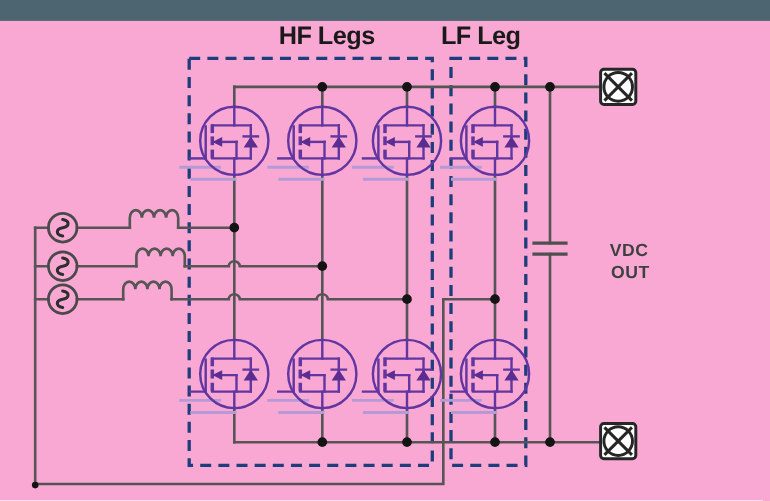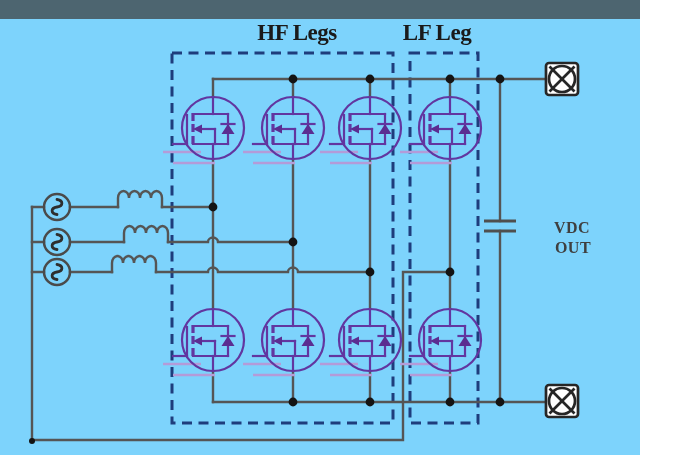--- a/index.html
+++ b/index.html
@@ -1,17 +1,17 @@
 <!DOCTYPE html>
 <html><head>
 <meta charset="utf-8">
 <style>
   html,body{margin:0;padding:0;background:#ffffff;}
-  .stage{position:relative;width:640px;height:455px;background:#7dd3fc;overflow:hidden;
-         font-family:Liberation Serif, serif;}
+  .stage{position:relative;width:700px;height:455px;background:#f9a8d4;overflow:hidden;
+         font-family:Liberation Sans, sans-serif;}
   svg{display:block;}
   
   .wire{stroke:#555555;stroke-width:2.4;fill:none;stroke-linecap:square;}
   .dot{fill:#141414;stroke:none;}
   
   .dash{fill:none;stroke:#1e3d7c;stroke-width:3;stroke-dasharray:10 6.5;}
   
   .pd{stroke:#6236a0;stroke-width:2.2;fill:none;stroke-linecap:square;}
   .pdch{stroke:#6236a0;stroke-width:3.2;fill:none;}
   .pdf{fill:#5b2d91;stroke:none;}

